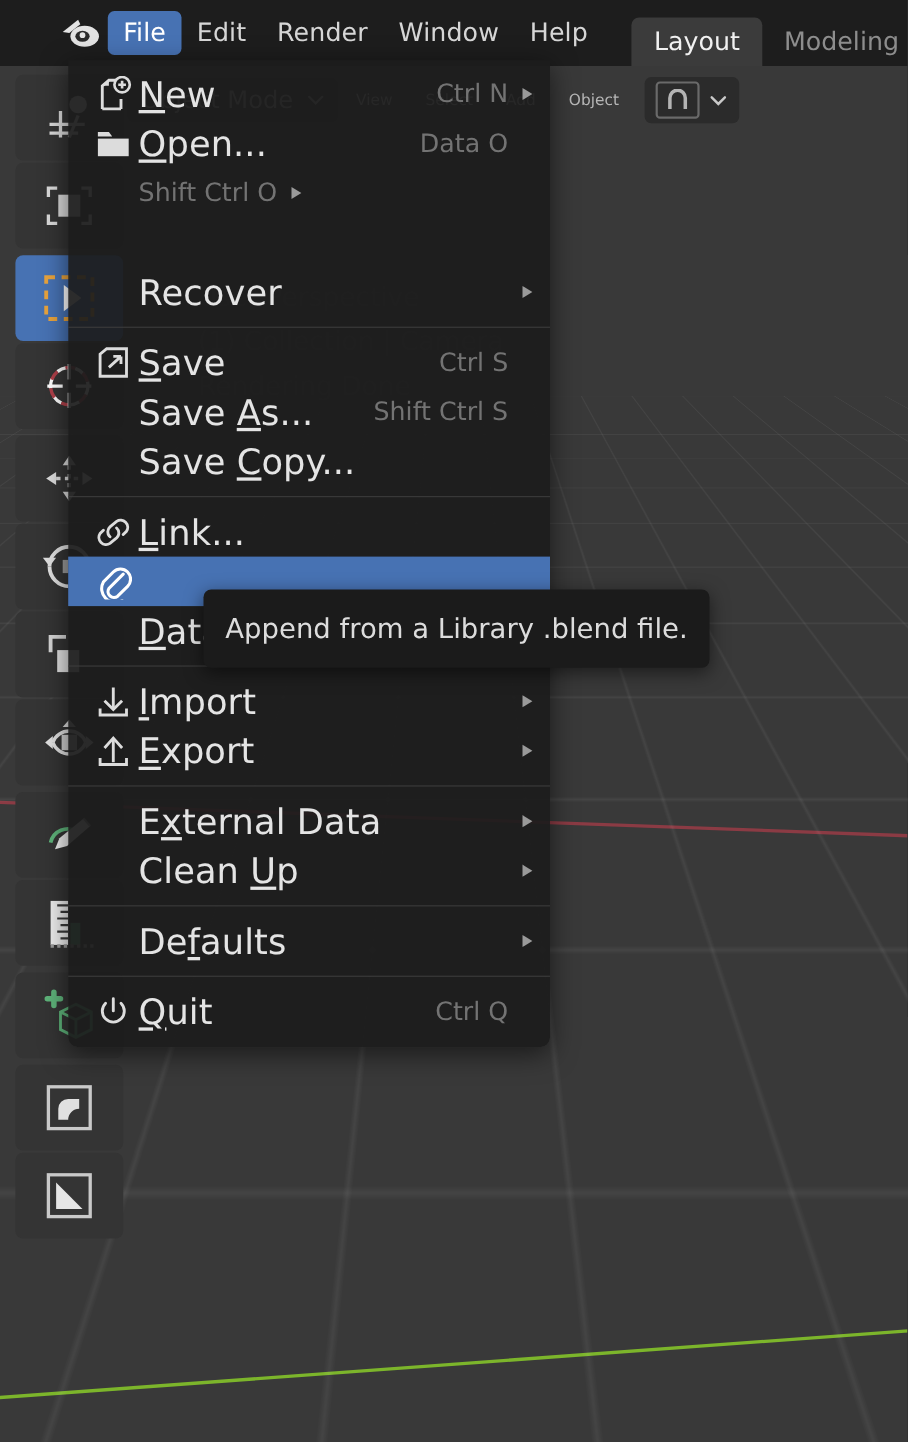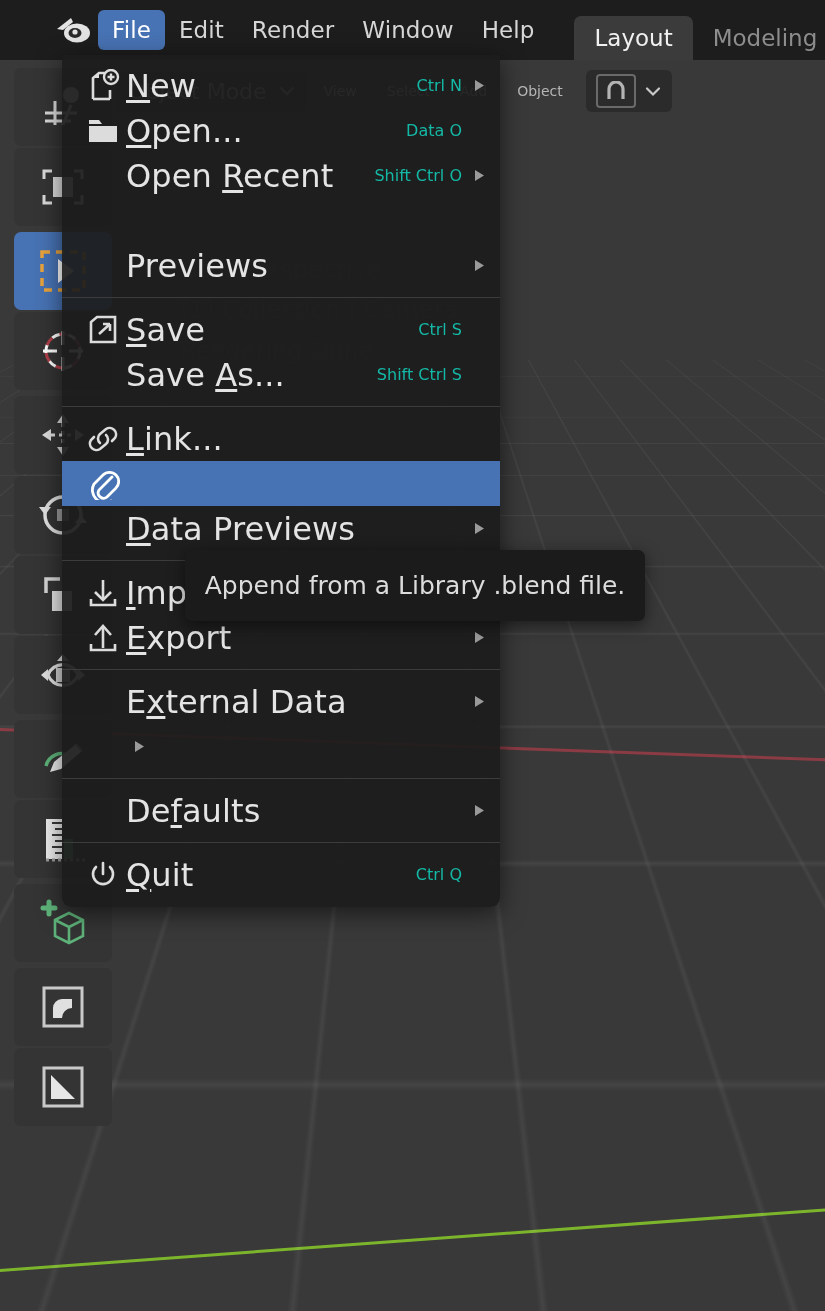--- a/index.html
+++ b/index.html
@@ -123,33 +123,33 @@
   .mi .ic {
     width: 46px; min-width: 46px; height: 40px;
     display: flex; align-items: center; justify-content: center;
   }
   .mi .lbl {
     flex: 1; font-size: 32px; color: #e4e4e4; white-space: nowrap;
     letter-spacing: .1px;
   }
   .mi.hl .lbl { color: #ffffff; }
   .mi .sc {
-    font-size: 16px; color: #14b8a6; white-space: nowrap; padding-right: 4px;
+    font-size: 23px; color: #737373; white-space: nowrap; padding-right: 4px;
   }
   .mi .arw {
     width: 20px; min-width: 20px; display: flex;
     align-items: center; justify-content: flex-end;
   }
   .mi .arw.empty { visibility: hidden; }
   .sep { height: 1px; background: #3c3c3c; margin: 9px 0; }
   .u { text-decoration: underline; text-underline-offset: 3px; }
 
   
   .tooltip {
-    position: absolute; left: 185px; top: 550px; width: 460px; height: 71px;
+    position: absolute; left: 185px; top: 536px; width: 460px; height: 71px;
     background: #1b1b1b; border-radius: 7px; z-index: 60;
     display: flex; align-items: center; justify-content: center;
     box-shadow: 0 4px 16px rgba(0,0,0,.5);
   }
   .tooltip span { font-size: 25px; color: #dcdcdc; white-space: nowrap; }
 
   svg { display: block; }
 </style>
 </head>
 <body>
@@ -387,39 +387,38 @@
         <span class="lbl"><span class="u">O</span>pen...</span>
         <span class="sc">Data O</span>
         <span class="arw empty">
           <svg width="13" height="15" viewBox="0 0 13 15">
             <path d="M2 2 L11 7.5 L2 13 Z" fill="#9a9a9a"></path>
           </svg>
         </span>
       </div>
       <div class="mi">
         <span class="ic"></span>
-        <span class="lbl">Open <span class="u">R</span>ecent</span>
         <span class="sc">Shift Ctrl O</span>
         <span class="arw">
           <svg width="13" height="15" viewBox="0 0 13 15">
             <path d="M2 2 L11 7.5 L2 13 Z" fill="#9a9a9a"></path>
           </svg>
         </span>
       </div>
       <div class="mi">
         <span class="ic"></span>
         <span class="arw empty">
           <svg width="13" height="15" viewBox="0 0 13 15">
             <path d="M2 2 L11 7.5 L2 13 Z" fill="#9a9a9a"></path>
           </svg>
         </span>
       </div>
       <div class="mi">
         <span class="ic"></span>
-        <span class="lbl">Previews</span>
+        <span class="lbl">Recover</span>
         <span class="arw">
           <svg width="13" height="15" viewBox="0 0 13 15">
             <path d="M2 2 L11 7.5 L2 13 Z" fill="#9a9a9a"></path>
           </svg>
         </span>
       </div>
       <div class="sep"></div>
       <div class="mi">
         <span class="ic">
           <svg width="34" height="32" viewBox="0 0 34 32">
@@ -432,20 +431,29 @@
         <span class="arw empty">
           <svg width="13" height="15" viewBox="0 0 13 15">
             <path d="M2 2 L11 7.5 L2 13 Z" fill="#9a9a9a"></path>
           </svg>
         </span>
       </div>
       <div class="mi">
         <span class="ic"></span>
         <span class="lbl">Save <span class="u">A</span>s...</span>
         <span class="sc">Shift Ctrl S</span>
+        <span class="arw empty">
+          <svg width="13" height="15" viewBox="0 0 13 15">
+            <path d="M2 2 L11 7.5 L2 13 Z" fill="#9a9a9a"></path>
+          </svg>
+        </span>
+      </div>
+      <div class="mi">
+        <span class="ic"></span>
+        <span class="lbl">Save <span class="u">C</span>opy...</span>
         <span class="arw empty">
           <svg width="13" height="15" viewBox="0 0 13 15">
             <path d="M2 2 L11 7.5 L2 13 Z" fill="#9a9a9a"></path>
           </svg>
         </span>
       </div>
       <div class="sep"></div>
       <div class="mi">
         <span class="ic">
           <svg width="34" height="32" viewBox="0 0 34 32">
@@ -517,20 +525,21 @@
         <span class="ic"></span>
         <span class="lbl">E<span class="u">x</span>ternal Data</span>
         <span class="arw">
           <svg width="13" height="15" viewBox="0 0 13 15">
             <path d="M2 2 L11 7.5 L2 13 Z" fill="#9a9a9a"></path>
           </svg>
         </span>
       </div>
       <div class="mi">
         <span class="ic"></span>
+        <span class="lbl">Clean <span class="u">U</span>p</span>
         <span class="arw">
           <svg width="13" height="15" viewBox="0 0 13 15">
             <path d="M2 2 L11 7.5 L2 13 Z" fill="#9a9a9a"></path>
           </svg>
         </span>
       </div>
       <div class="sep"></div>
       <div class="mi">
         <span class="ic"></span>
         <span class="lbl">De<span class="u">f</span>aults</span>

